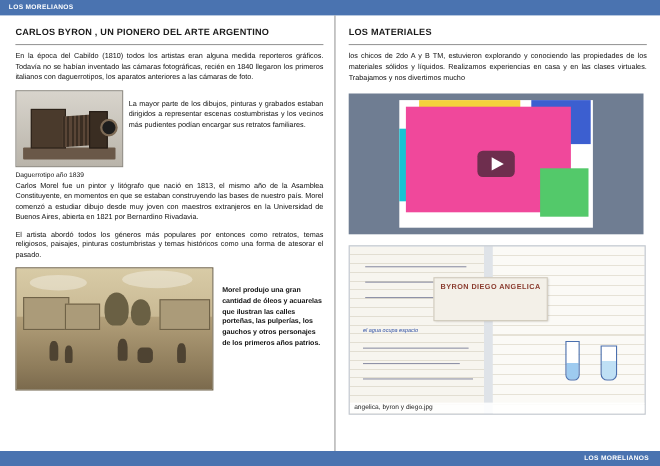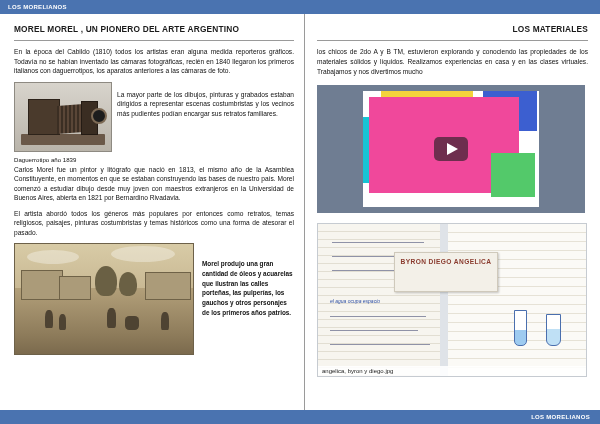--- a/index.html
+++ b/index.html
@@ -208,21 +208,20 @@
     height: 396px;
     box-sizing: border-box;
     padding: 6px 12px 4px 12px;
   }
   .title-right {
     font-size: 8.3px;
     font-weight: bold;
     color: #1a1a1a;
     letter-spacing: .2px;
     margin: 4px 0 6px 0;
-    text-align: right;
   }
   .para-right {
     font-size: 6.6px;
     line-height: 1.5;
     color: #111111;
     text-align: justify;
     margin: 0 0 8px 0;
   }
   
   .video {
@@ -352,21 +351,21 @@
 <div class="page">
 
   <div class="banner top">
     <span class="lbl">LOS MORELIANOS</span>
   </div>
 
   <div class="divider"></div>
 
   <div class="col-left">
 
-    <div class="title-left">MOREL MOREL , UN PIONERO DEL ARTE ARGENTINO</div>
+    <div class="title-left">CARLOS BYRON , UN PIONERO DEL ARTE ARGENTINO</div>
     <div class="rule"></div>
 
     <p class="para">En la época del Cabildo (1810) todos los artistas eran alguna medida reporteros gráficos. Todavía no se habían inventado las cámaras fotográficas, recién en 1840 llegaron los primeros italianos con daguerrotipos, los aparatos anteriores a las cámaras de foto.</p>
 
     <div class="photo-row">
       <div class="camera-wrap">
         <div class="camera">
           <div class="cam-base"></div>
           <div class="cam-body"></div>
           <div class="cam-bellows"></div>

